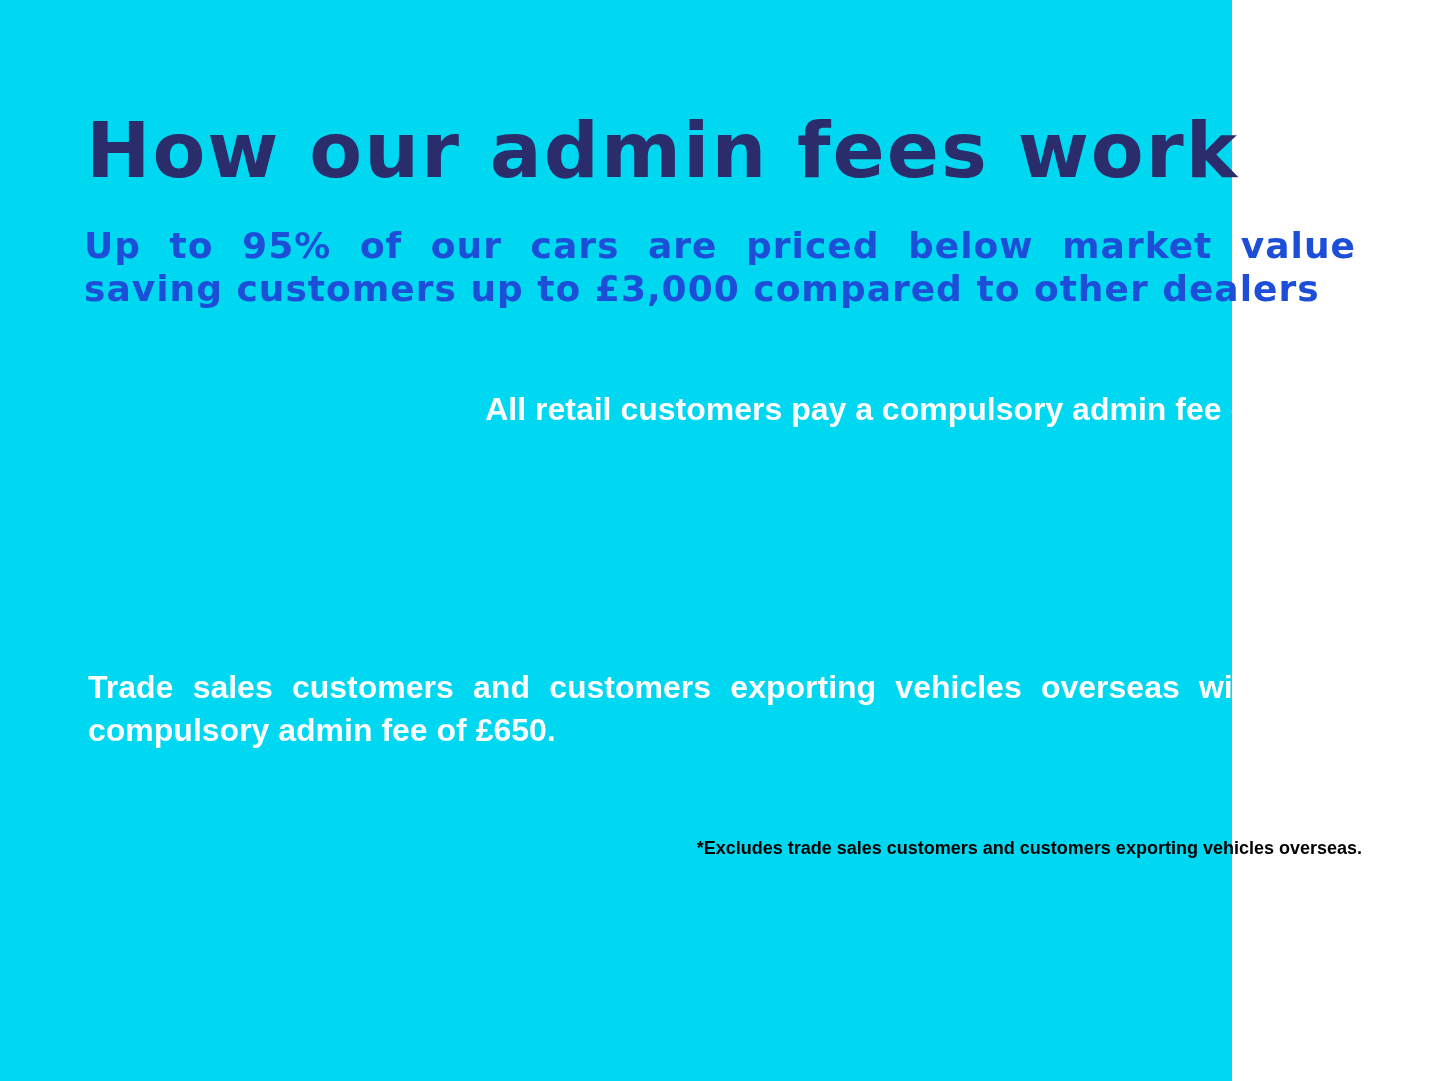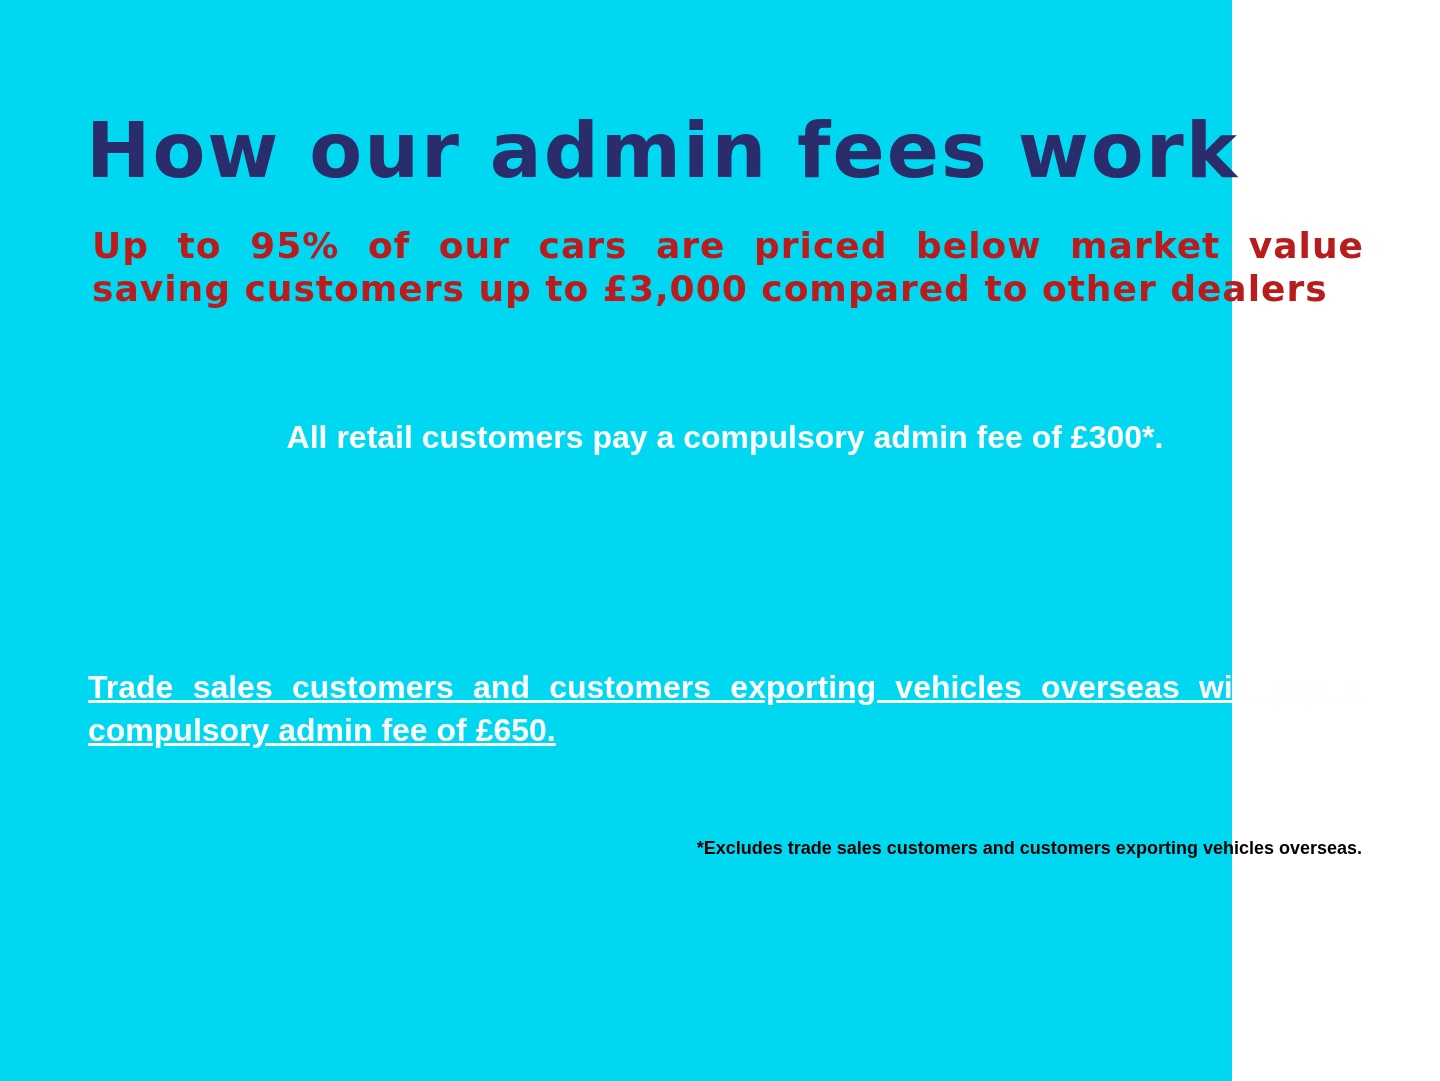--- a/index.html
+++ b/index.html
@@ -19,45 +19,45 @@
     font-family: "DejaVu Sans", sans-serif;
     font-weight: bold;
     font-size: 77px;
     line-height: 1.0;
     letter-spacing: 2px;
     color: #2b2c6c;
     white-space: nowrap;
   }
   .subheadline {
     position: absolute;
-    left: 92px;
+    left: 84px;
     top: 224px;
     width: 1272px;
     font-family: "DejaVu Sans", sans-serif;
     font-weight: bold;
     font-size: 36px;
     line-height: 43px;
     letter-spacing: 1px;
-    color: #b91c1c;
+    color: #1d4ed8;
     text-align: justify;
   }
   .body-para {
     position: absolute;
     left: 88px;
     width: 1274px;
     font-family: "Liberation Sans", sans-serif;
     font-weight: bold;
     font-size: 32px;
     line-height: 43px;
     color: #fdfeff;
     text-align: justify;
   }
-  .para-1 { top: 416px; text-align: center; }
+  .para-1 { top: 388px; text-align: right; }
   .para-2 { top: 494px; }
-  .para-3 { top: 666px; text-decoration: underline; }
+  .para-3 { top: 666px; }
   .footnote {
     position: absolute;
     left: 88px;
     top: 838px;
     width: 1274px;
     font-family: "Liberation Sans", sans-serif;
     font-weight: bold;
     font-size: 18px;
     color: #000000;
     text-align: right;

